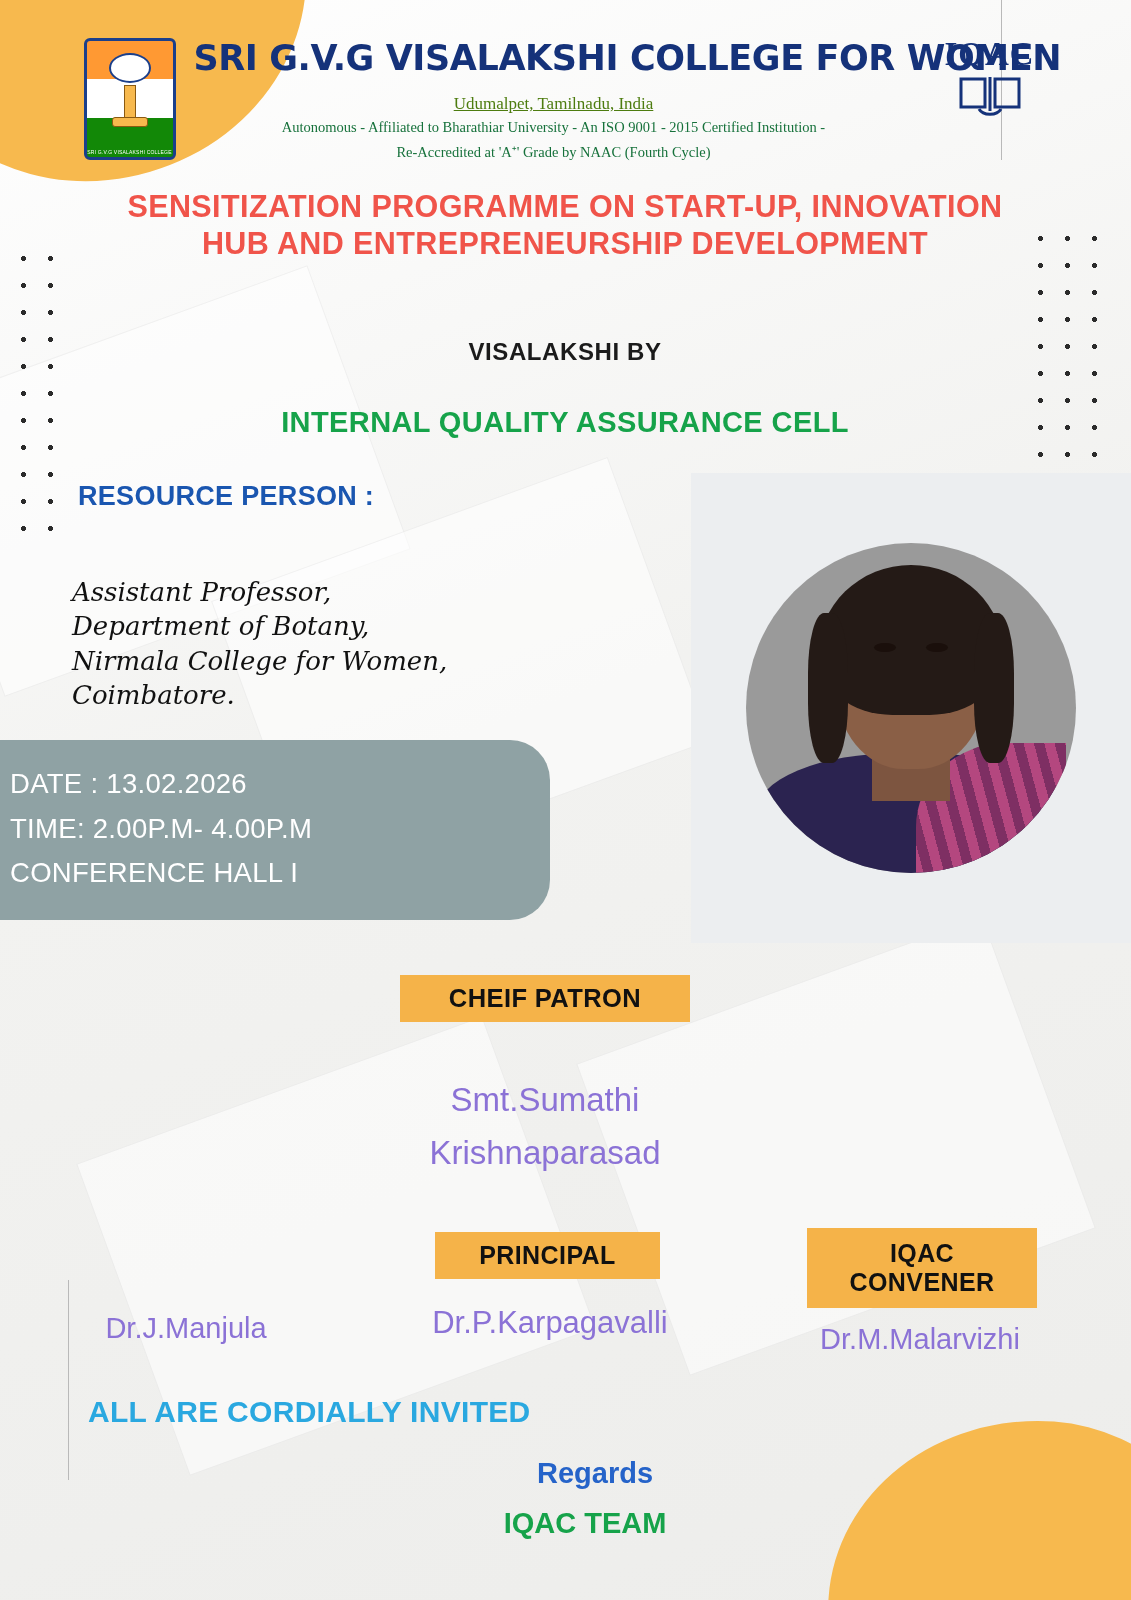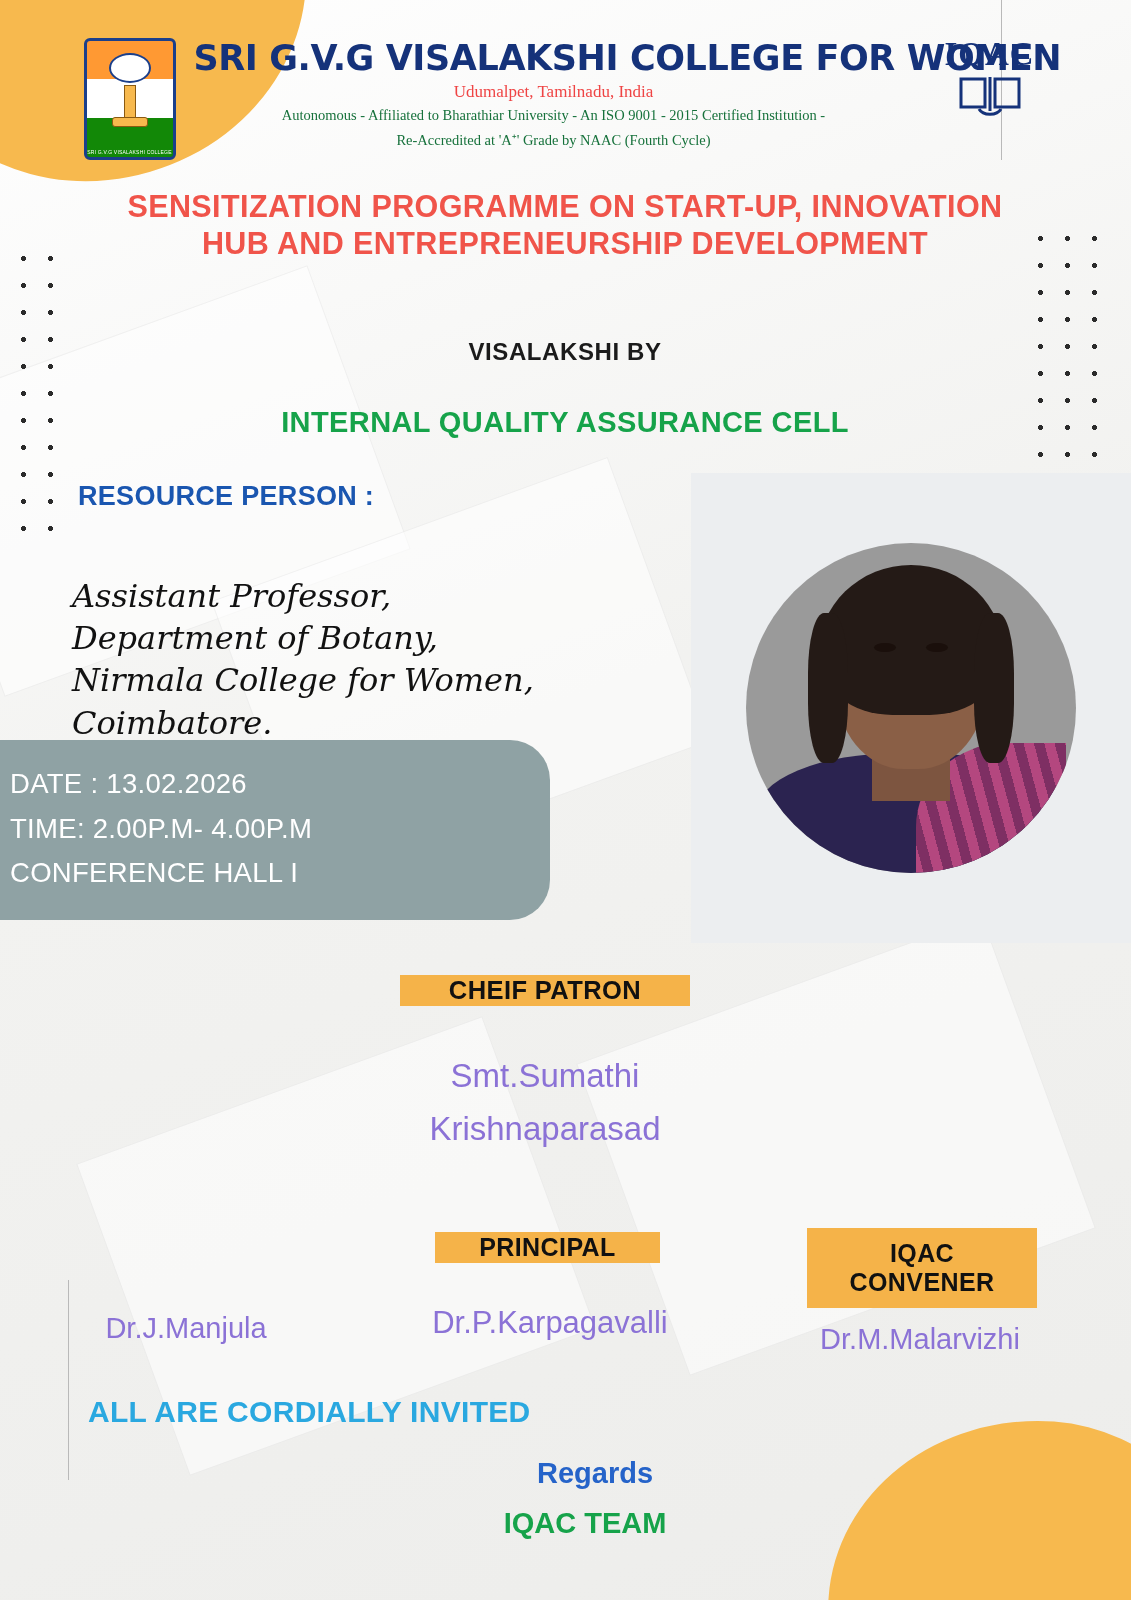--- a/index.html
+++ b/index.html
@@ -134,23 +134,24 @@
   .college-name {
     font-family: "DejaVu Sans", sans-serif;
     font-weight: bold;
     font-size: 35px;
     letter-spacing: -0.4px;
     color: #15327a;
     white-space: nowrap;
   }
   .college-place {
     font-size: 17px;
-    color: #ef4444;
-    margin-top: 4px;
+    color: #4d7c0f;
+    margin-top: 16px;
     font-family: "Liberation Serif", serif;
+    text-decoration: underline;
   }
   .college-line1, .college-line2 {
     font-size: 14.5px;
     color: #16713b;
     margin-top: 5px;
     font-family: "Liberation Serif", serif;
   }
   .iqac-logo {
     flex: none;
     width: 116px;
@@ -215,21 +216,21 @@
     font-weight: bold;
     font-size: 30px;
   }
   .resource-affil {
     position: absolute;
     left: 72px; top: 575px;
     width: 600px;
     color: #111111;
     font-family: "DejaVu Serif", serif;
     font-style: italic;
-    font-size: 32px;
+    font-size: 26px;
     line-height: 1.32;
   }
 
   
   .date-block {
     position: absolute;
     left: -20px; top: 740px;
     width: 540px;
     padding: 22px 0 24px 30px;
     background: #8fa2a4;
@@ -314,21 +315,21 @@
   .ph-eye-l { left: 128px; }
   .ph-eye-r { right: 128px; }
 
   
   .tag {
     position: absolute;
     background: #f5b349;
     color: #111111;
     font-weight: bold;
     text-align: center;
-    padding: 1px 0;
+    padding: 9px 0;
     letter-spacing: .4px;
   }
   .person-name {
     position: absolute;
     color: #8b72d6;
     text-align: center;
   }
 
   .tag-chief { left: 400px; top: 975px; width: 290px; font-size: 25.5px; }
   .name-chief {
@@ -442,21 +443,21 @@
     </div>
   </div>
 
   <div class="date-block">
     <div>DATE : 13.02.2026</div>
     <div>TIME: 2.00P.M- 4.00P.M</div>
     <div>CONFERENCE HALL I</div>
   </div>
 
   <div class="tag tag-chief">CHEIF PATRON</div>
-  <div class="person-name name-chief" style="white-space: pre-line;">Smt.Sumathi
+  <div class="person-name name-chief" style="white-space: pre-line; margin-top: 24px;">Smt.Sumathi
 Krishnaparasad</div>
 
   <div class="person-name name-director">Dr.J.Manjula</div>
 
   <div class="tag tag-principal">PRINCIPAL</div>
   <div class="person-name name-principal">Dr.P.Karpagavalli</div>
 
   <div class="tag tag-convener" style="white-space: pre-line;">IQAC
 CONVENER</div>
   <div class="person-name name-convener">Dr.M.Malarvizhi</div>

